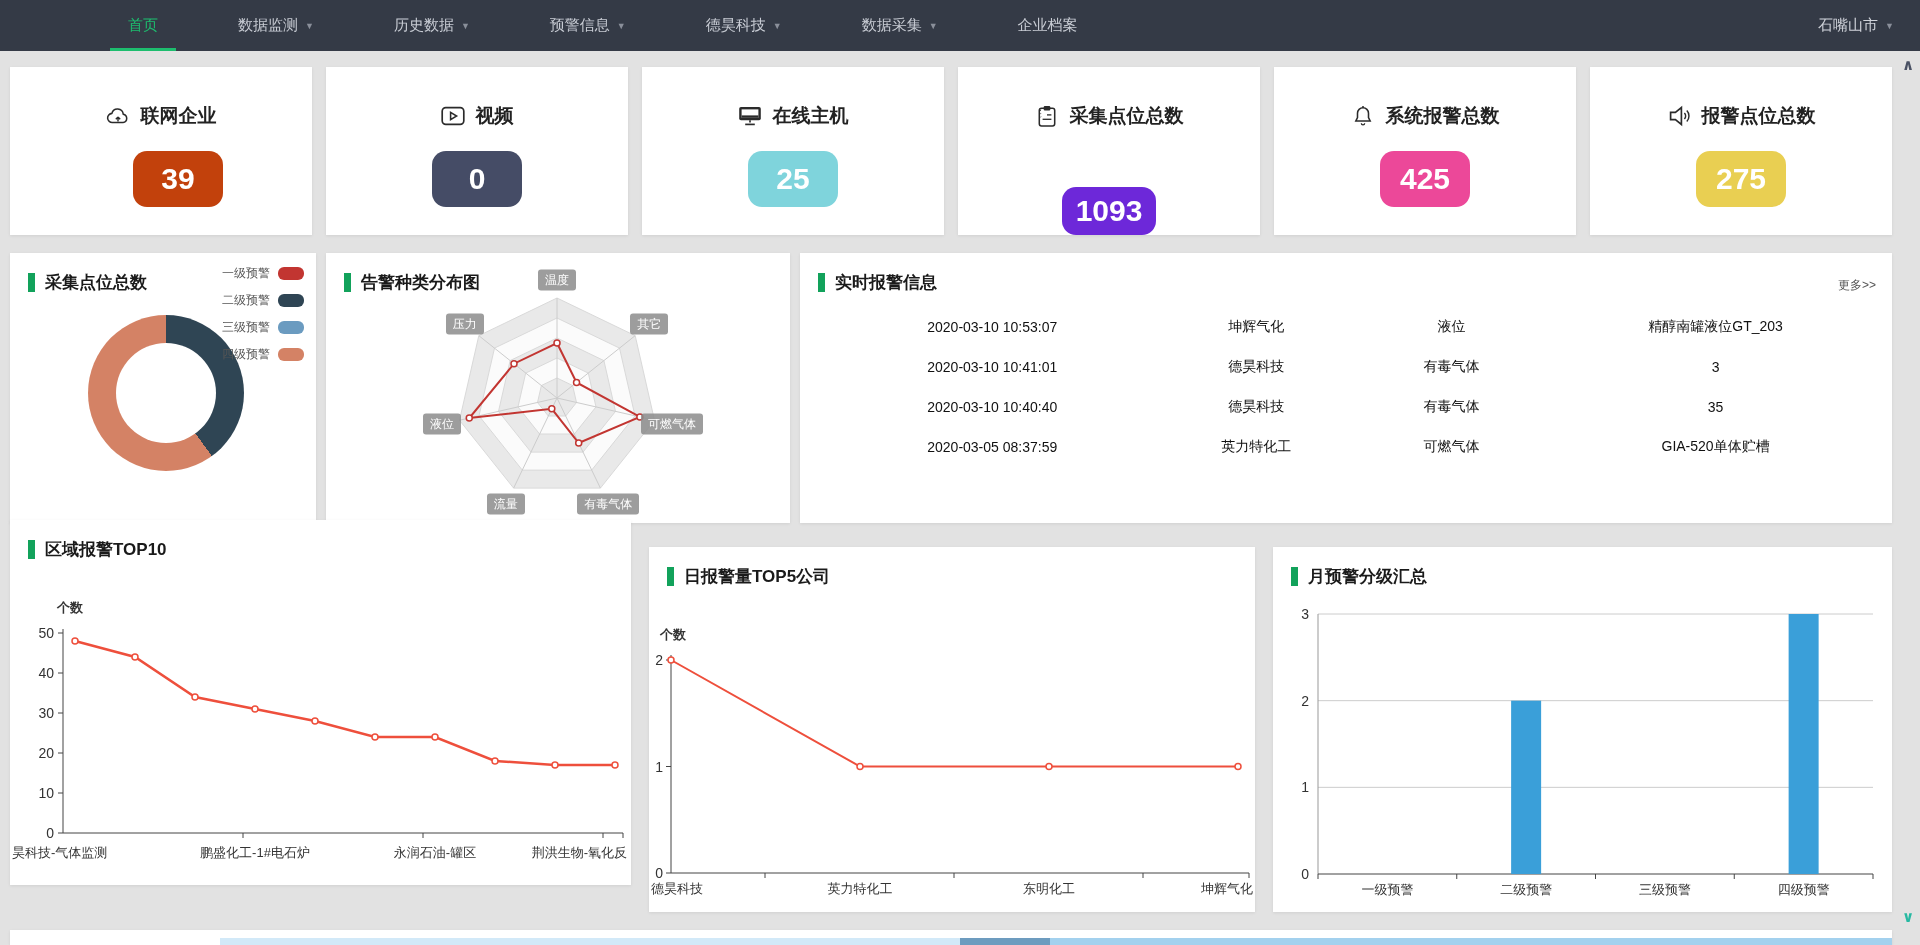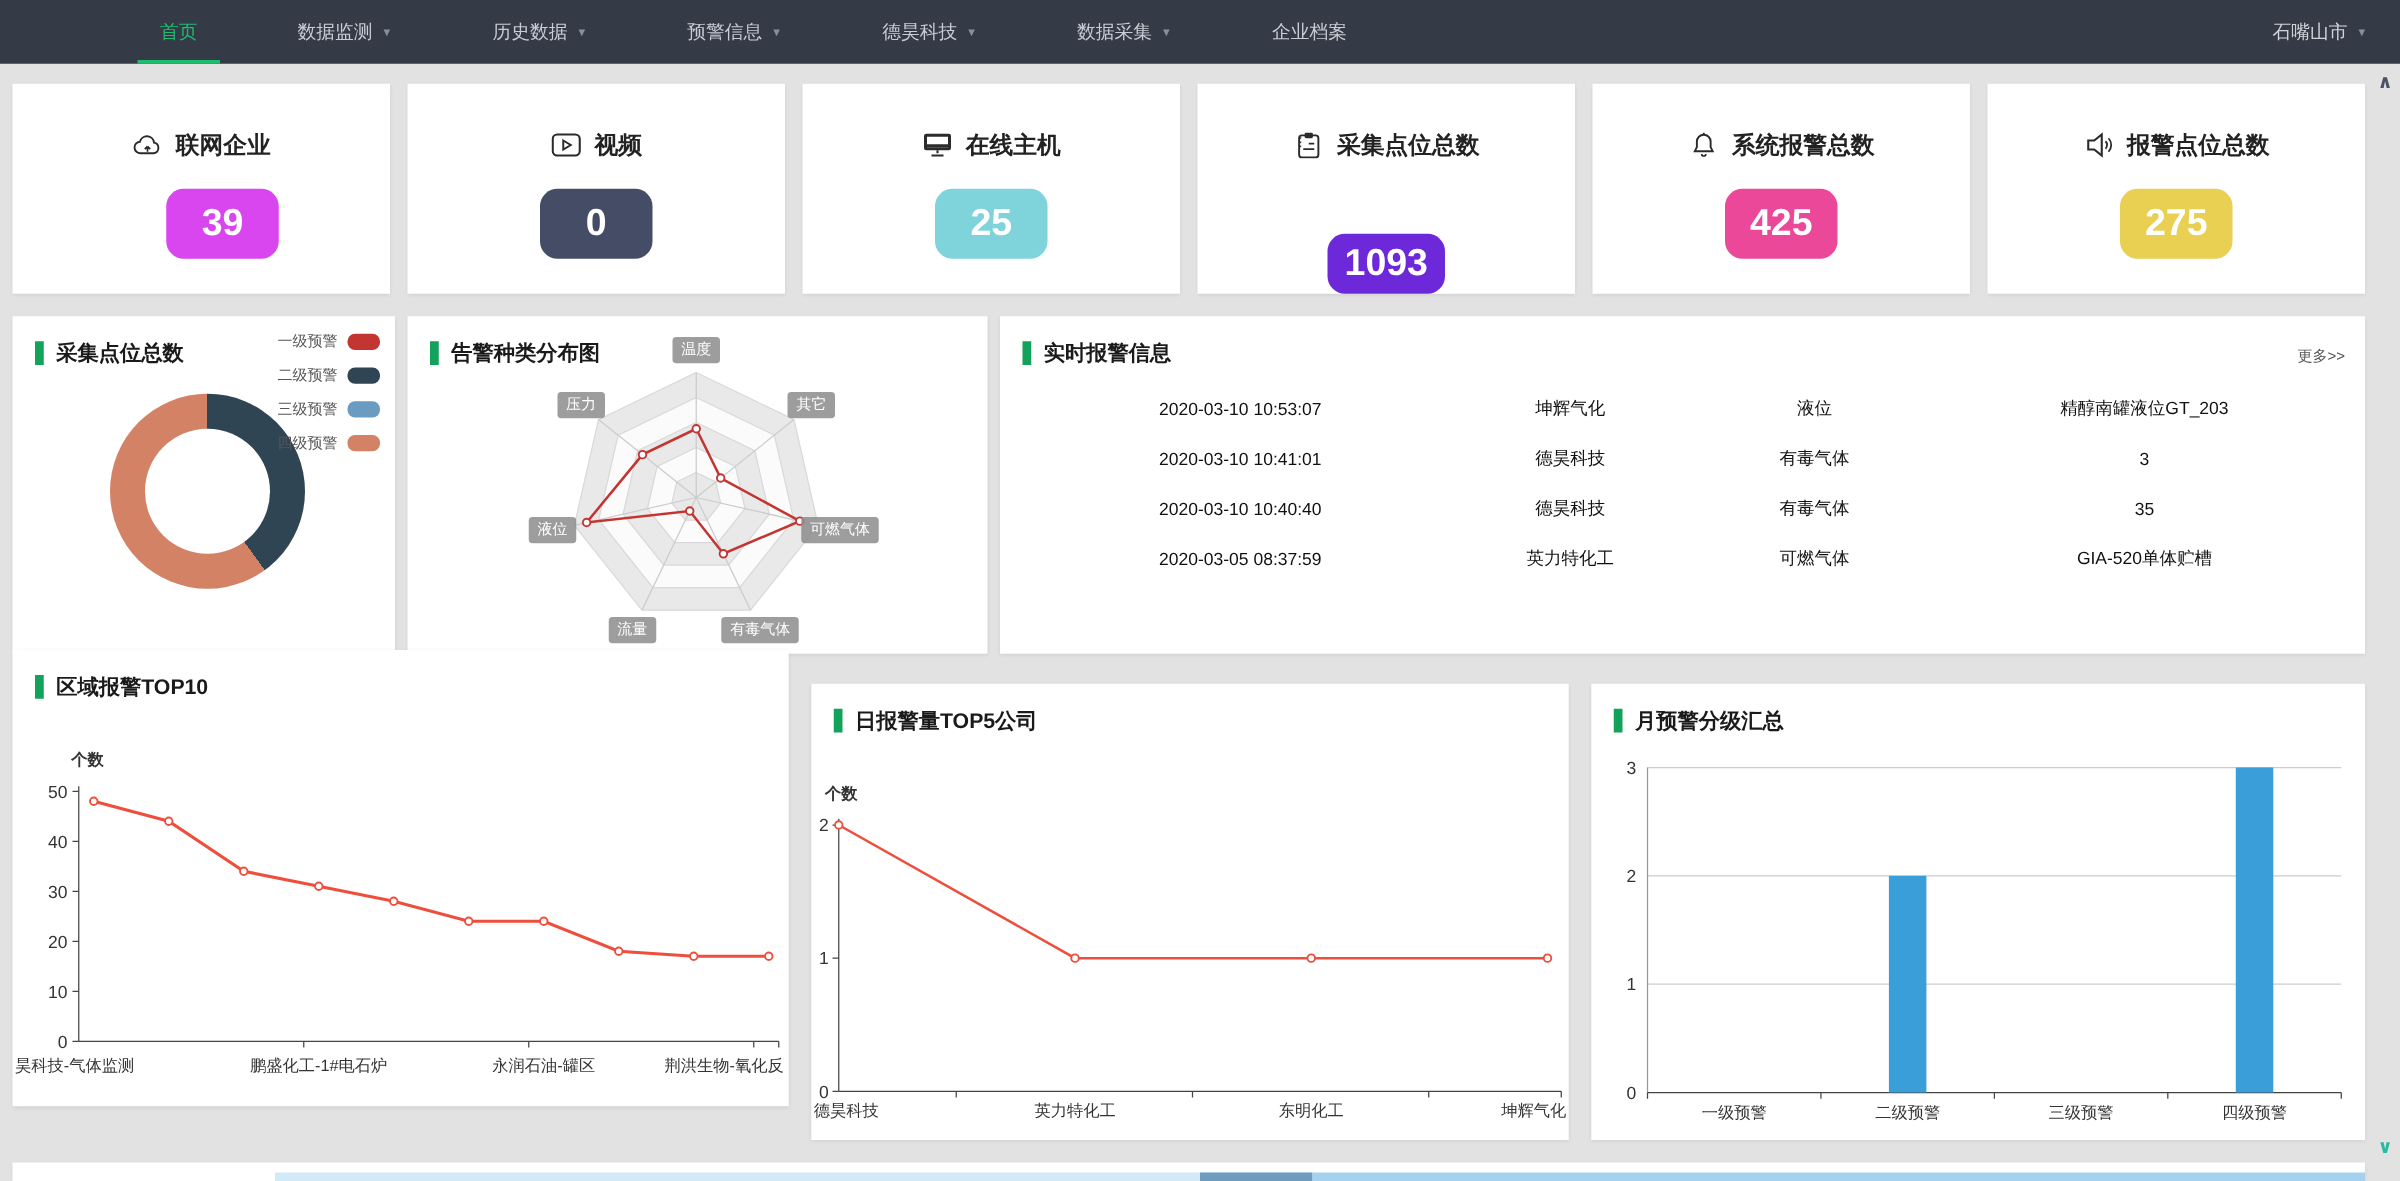--- a/index.html
+++ b/index.html
@@ -96,21 +96,21 @@
 
   <div id="stats-row">
       <div class="card stat-card" style="left: 10px;">
         <div class="stat-head">
           <span class="icon"><svg viewBox="0 0 22 18">
               <path d="M6 15a4.2 4.2 0 0 1-.6-8.4 5.3 5.3 0 0 1 10.4.7A3.9 3.9 0 0 1 15.6 15z" fill="none" stroke="#2b2b2b" stroke-width="1.4"></path>
               <path d="M11 14v-4m0 0l-2 2m2-2l2 2" fill="none" stroke="#2b2b2b" stroke-width="1.3"></path>
             </svg></span>
           <span class="stat-label">联网企业</span>
         </div>
-        <div class="stat-badge" style="background: #d946ef; margin-left: 34px;">39</div>
+        <div class="stat-badge" style="background: #c2410c; margin-left: 34px;">39</div>
       </div>
       <div class="card stat-card" style="left: 326px;">
         <div class="stat-head">
           <span class="icon"><svg viewBox="0 0 20 16">
               <rect x="1" y="1" width="18" height="14" rx="3" fill="none" stroke="#2b2b2b" stroke-width="1.4"></rect>
               <path d="M8 5l5 3-5 3z" fill="none" stroke="#2b2b2b" stroke-width="1.3"></path>
             </svg></span>
           <span class="stat-label">视频</span>
         </div>
         <div class="stat-badge" style="background: rgb(69, 76, 102);">0</div>

